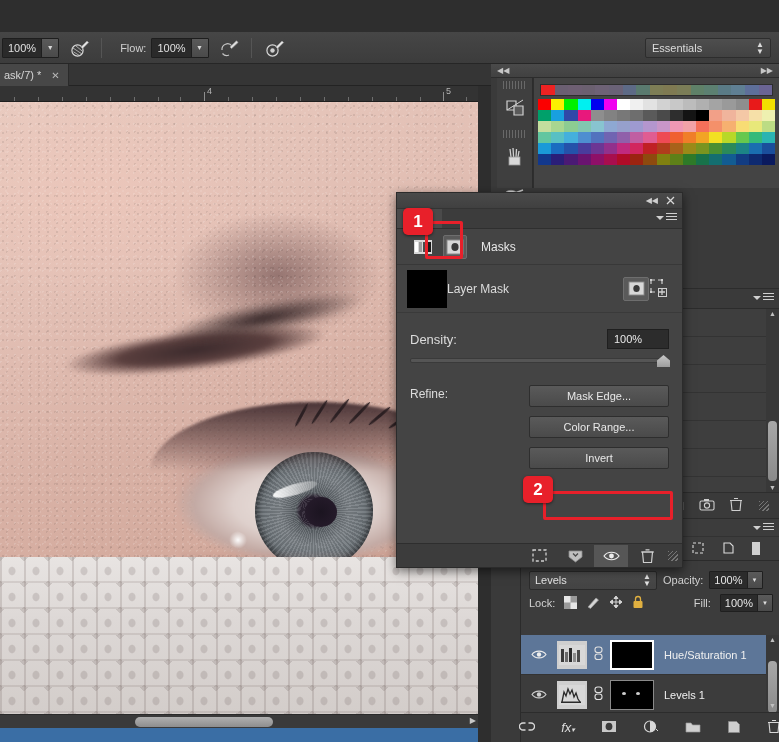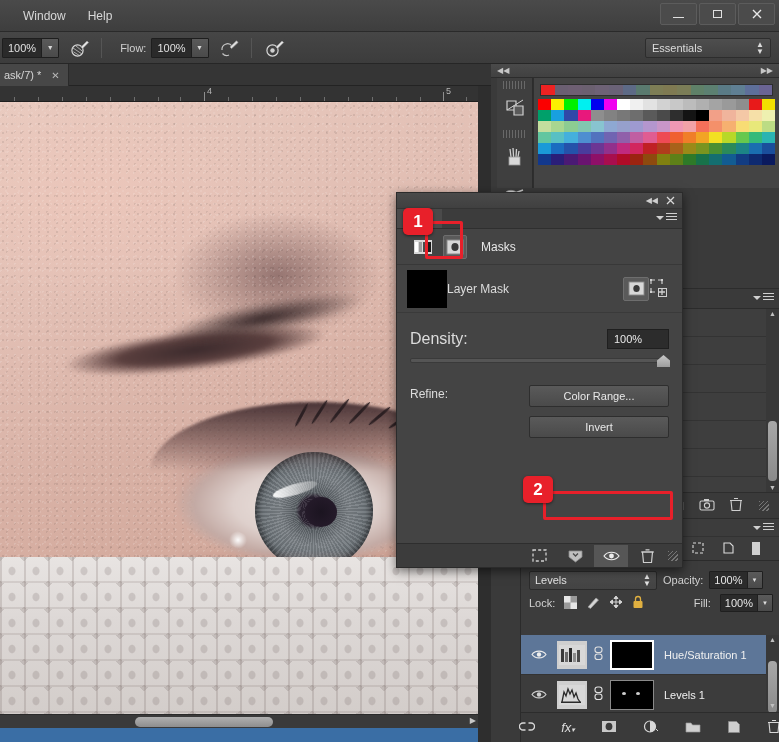--- a/index.html
+++ b/index.html
@@ -352,21 +352,21 @@
 
   .mask-row {
     height:48px; display:flex; align-items:center; padding: 0 12px 0 10px; 
     border-bottom:1px solid #3a3a3a;
   }
   .mask-sw { width:40px; height:38px; background:#000; }
   .mask-row .name { font-size:12px; color:#dcdcdc; flex:1; }
 
   .slider-block { padding: 16px 13px 0 13px; }
   .slider-head { display:flex; align-items:center; justify-content:space-between; }
-  .slider-head .lbl2 { font-size:16px; color:#dcdcdc; }
+  .slider-head .lbl2 { font-size:13px; color:#dcdcdc; }
   .slider-val {
     width:62px; height:20px; background:#2c2c2c; border:1px solid #1f1f1f;
     display:flex; align-items:center; padding-left:6px; font-size:11px; color:#e8e8e8;
   }
   .track { position:relative; margin-top:9px; height:5px; background:#555; border:1px solid #3a3a3a; border-radius:2px; }
   .knob { position:absolute; top:-4px; width:13px; height:12px;
           background:linear-gradient(#c9c9c9,#9d9d9d);
           clip-path: polygon(50% 0%, 100% 45%, 100% 100%, 0% 100%, 0% 45%);
   }
 
@@ -396,37 +396,20 @@
     border-radius:5px; display:flex; align-items:center; justify-content:center;
     font-size:17px; font-weight:bold; font-family:"Liberation Sans", sans-serif;
     box-shadow: 0 1px 3px rgba(0,0,0,.5);
   }
 </style>
 </head>
 <body>
 
 <div id="app">
 
-  <div class="menubar">
-    <div class="menu-item">Window</div>
-    <div class="menu-item">Help</div>
-    <div class="win-controls">
-      <div class="win-btn">
-        <span style="display:block;width:11px;height:1px;background:#e0e0e0;margin-top:6px;"></span>
-      </div>
-      <div class="win-btn">
-        <span style="display:block;width:9px;height:8px;border:1px solid #e0e0e0;"></span>
-      </div>
-      <div class="win-btn">
-        <svg width="10" height="10" viewBox="0 0 10 10">
-            <path d="M1 1 L9 9 M9 1 L1 9" stroke="#e8e8e8" stroke-width="1.4"></path>
-          </svg>
-      </div>
-    </div>
-  </div>
 
   <div class="optionsbar">
     <div class="opt-field">
       <span class="val">100%</span>
       <span class="arrow">▼</span>
     </div>
     <div class="brush-icon">
       <svg width="20" height="20" viewBox="0 0 20 20">
         <circle cx="7.5" cy="12.5" r="5.6" fill="none" stroke="#d8d8d8" stroke-width="1.2"></circle>
         <path d="M3 10 L12 16 M5 7.2 L12.6 13.4 M3.5 13.8 L9.5 17.6" stroke="#c8c8c8" stroke-width=".8"></path>
@@ -986,20 +969,21 @@
       </div>
       <div class="track">
         <span class="knob" id="density-knob" style="left: calc(100% - 11px);"></span>
       </div>
     </div>
 
 
     <div class="refine-block">
       <span class="refine-lbl">Refine:</span>
       <div class="refine-btns">
+        <div class="pbtn">Mask Edge...</div>
         <div class="pbtn">Color Range...</div>
         <div class="pbtn">Invert</div>
       </div>
     </div>
 
     <div class="masks-foot">
       <span class="foot-ic">
         <svg width="15" height="13" viewBox="0 0 15 13">
             <rect x="1" y="1" width="13" height="11" fill="none" stroke="#cfcfcf" stroke-width="1.3" stroke-dasharray="3 2.2"></rect>
           </svg>

